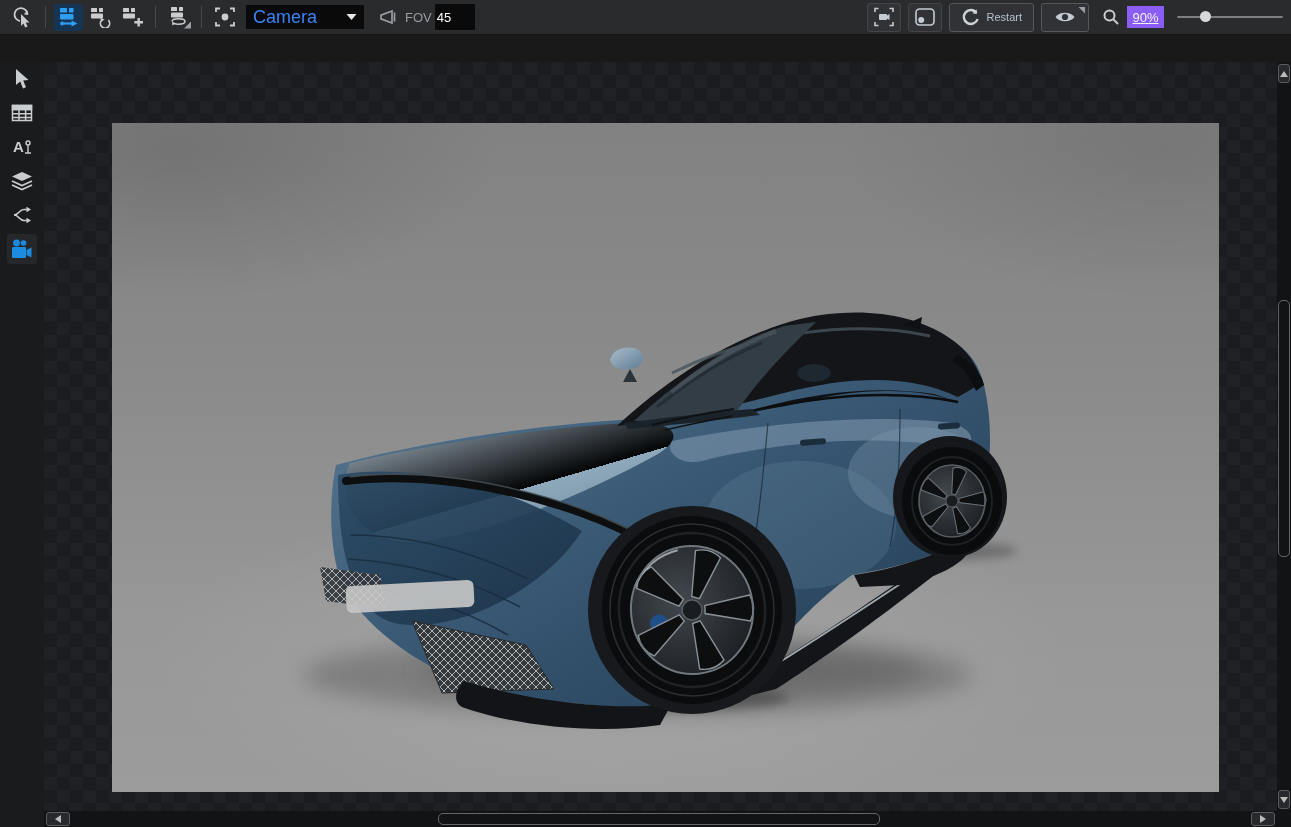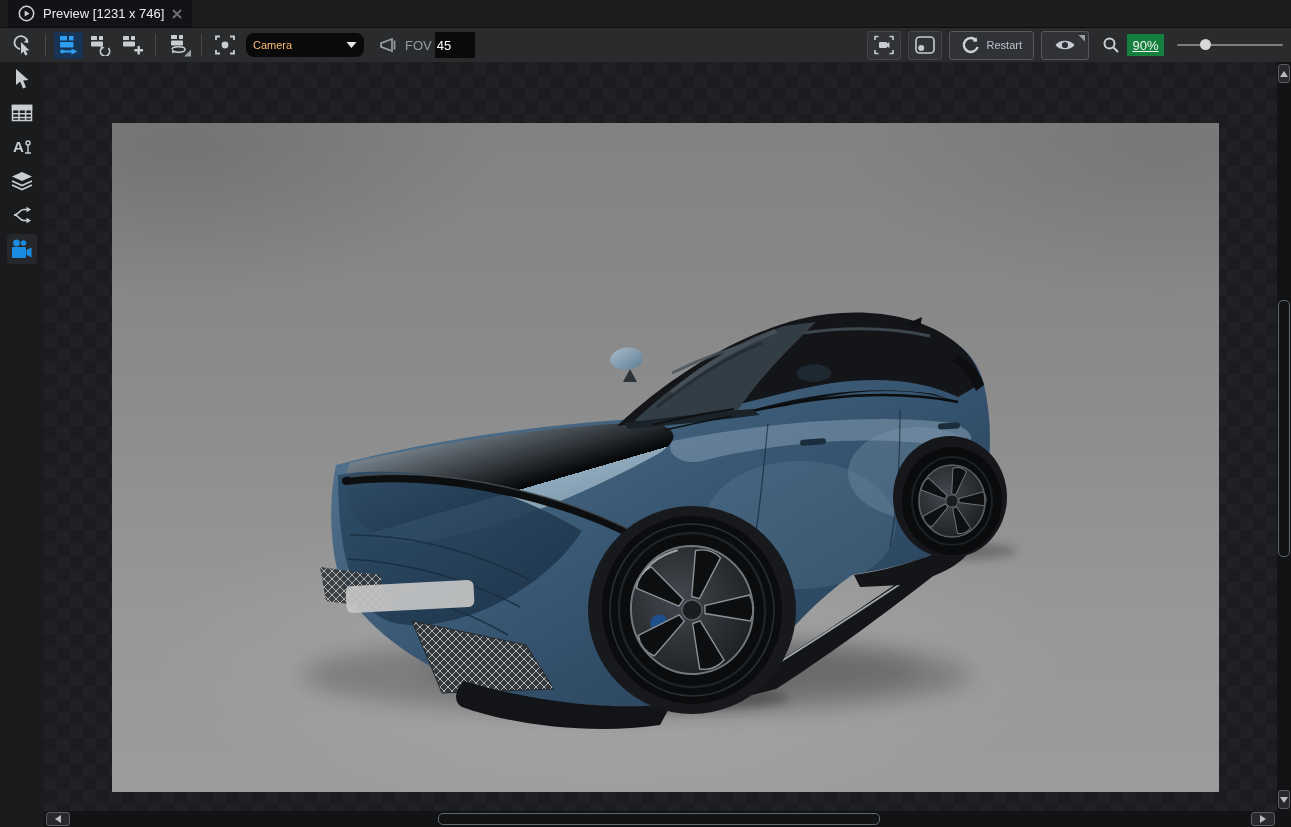--- a/index.html
+++ b/index.html
@@ -13,34 +13,34 @@
   .tab .close{color:#6f7173;display:flex;align-items:center;}
 
   
   .toolbar{height:34px;background:#2a2b2d;border-bottom:1px solid #151515;display:flex;align-items:center;
            padding:0 8px;gap:3px;}
   .tbtn{width:29px;height:27px;border-radius:3px;display:flex;align-items:center;justify-content:center;
         position:relative;color:#c9cdd0;flex:0 0 auto;}
   .tbtn.active{background:#163453;color:#2e9df4;}
   .sep{width:1px;height:22px;background:#47484a;margin:0 5px;flex:0 0 auto;}
   .dropdown{width:104px;height:24px;background:#0a0a0a;display:flex;align-items:center;justify-content:space-between;
-            padding:0 7px;font-size:11px;color:#fdba74;margin:0 4px;flex:0 0 auto;border-radius:8px;}
+            padding:0 7px;font-size:18px;color:#3b82f6;margin:0 4px;flex:0 0 auto;}
   .fov-wrap{display:flex;align-items:center;gap:6px;margin-left:6px;color:#979da3;font-size:13px;flex:0 0 auto;}
   .num-input{width:36px;height:24px;background:#0a0a0a;border:0;color:#fff;font-size:13px;
              font-family:"Liberation Sans",sans-serif;}
   .right-group{margin-left:auto;display:flex;align-items:center;gap:7px;}
   .panel-btn{height:27px;display:flex;align-items:center;justify-content:center;gap:7px;border-radius:3px;
              background:#313236;border:1px solid #434549;color:#c4cbd2;position:relative;flex:0 0 auto;}
   .panel-btn.sq{width:32px;}
   .panel-btn.restart{padding:0 11px;font-size:11px;color:#b6c2cd;border-color:#55575a;}
   .panel-btn.eye{width:46px;border-color:#55575a;}
   .corner-caret{position:absolute;top:3px;right:3px;width:7px;height:7px;
                 clip-path:polygon(100% 0,100% 100%,0 0);background:#9aa0a5;}
   .corner-caret.br{top:auto;bottom:2px;right:2px;clip-path:polygon(100% 0,100% 100%,0 100%);}
-  .zoom-box{width:37px;height:22px;background:#15803d;color:#f2f2f2;font-size:13px;display:flex;
+  .zoom-box{width:37px;height:22px;background:#8b5cf6;color:#f2f2f2;font-size:13px;display:flex;
             align-items:center;justify-content:center;text-decoration:underline;}
   .slider{position:relative;width:106px;height:20px;margin-left:6px;}
   .slider .track{position:absolute;left:0;right:0;top:9px;height:2px;background:#7f7f7f;border-radius:1px;}
   .slider .thumb{position:absolute;left:22%;top:4px;width:11px;height:11px;border-radius:50%;background:#d8d8d8;}
 
   
   .bodyarea{position:absolute;top:62px;left:0;right:0;bottom:0;}
   .sidebar{position:absolute;left:0;top:0;bottom:0;width:44px;background:#1a1b1c;display:flex;
            flex-direction:column;align-items:center;padding-top:2px;gap:4px;}
   .sbtn{width:30px;height:30px;border-radius:3px;display:flex;align-items:center;justify-content:center;color:#c9cdd0;}
@@ -69,36 +69,20 @@
   .hscroll .scroll-btn{top:1px;height:12px;width:22px;}
   .hscroll .left{left:2px;} .hscroll .right{right:2px;}
   .vthumb{position:absolute;left:1px;top:238px;width:10px;height:255px;border:1px solid #63666a;border-radius:5px;}
   .hthumb{position:absolute;left:394px;top:2px;width:440px;height:10px;border:1px solid #63666a;border-radius:5px;}
 </style>
 </head>
 <body>
 
 <div class="app">
 
-  <div class="tabstrip">
-    <div class="tab">
-      <span style="display:flex">
-        <svg width="17" height="17" viewBox="0 0 17 17">
-            <circle cx="8.5" cy="8.5" r="7.2" fill="none" stroke="#d2d2d2" stroke-width="1.5"></circle>
-            <path d="M6.7 5.4 L11.6 8.5 L6.7 11.6 Z" fill="#d2d2d2"></path>
-          </svg>
-      </span>
-      <span>Preview [1231 x 746]</span>
-      <span class="close">
-        <svg width="10" height="10" viewBox="0 0 10 10">
-            <path d="M1 1 L9 9 M9 1 L1 9" stroke="#6f7173" stroke-width="1.8"></path>
-          </svg>
-      </span>
-    </div>
-  </div>
 
   <div class="toolbar">
 
     <div class="tbtn">
       <svg width="24" height="24" viewBox="0 0 24 24" fill="none" stroke="currentColor">
         <path d="M16.5 9.5 A6.5 6.5 0 1 0 9 16" stroke-width="1.8"></path>
         <path d="M16.5 5.5 L17 10 L12.8 9.2 Z" fill="currentColor" stroke="none"></path>
         <path d="M10 9 L18.5 17.5 L14.7 17.6 L16.6 21.4 L14.2 22.4 L12.4 18.6 L10 21 Z" fill="currentColor" stroke="none"></path>
       </svg>
     </div>

